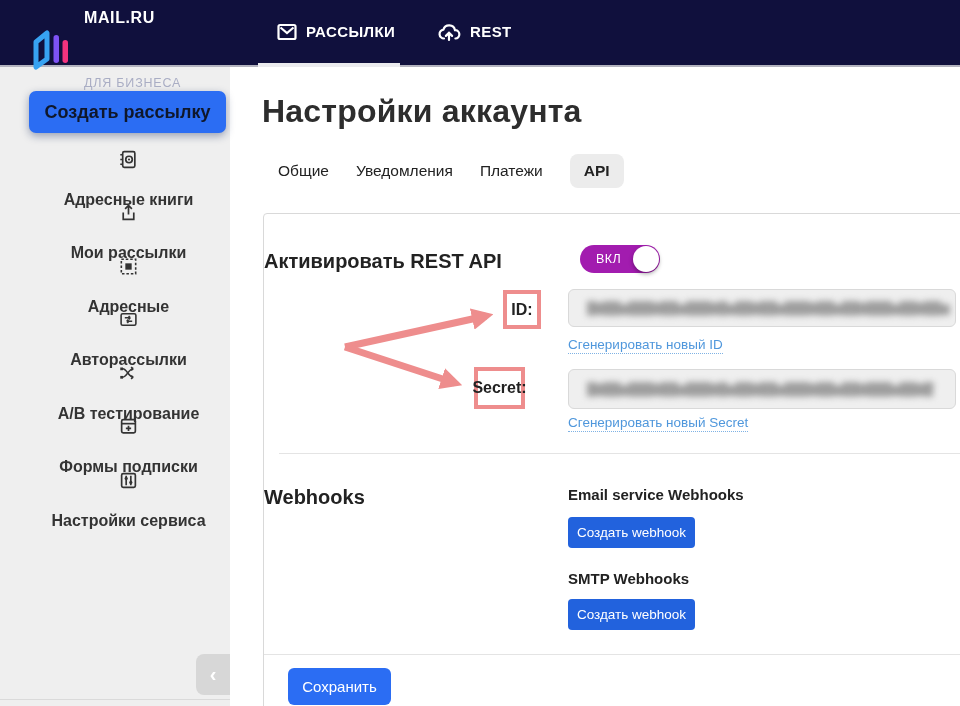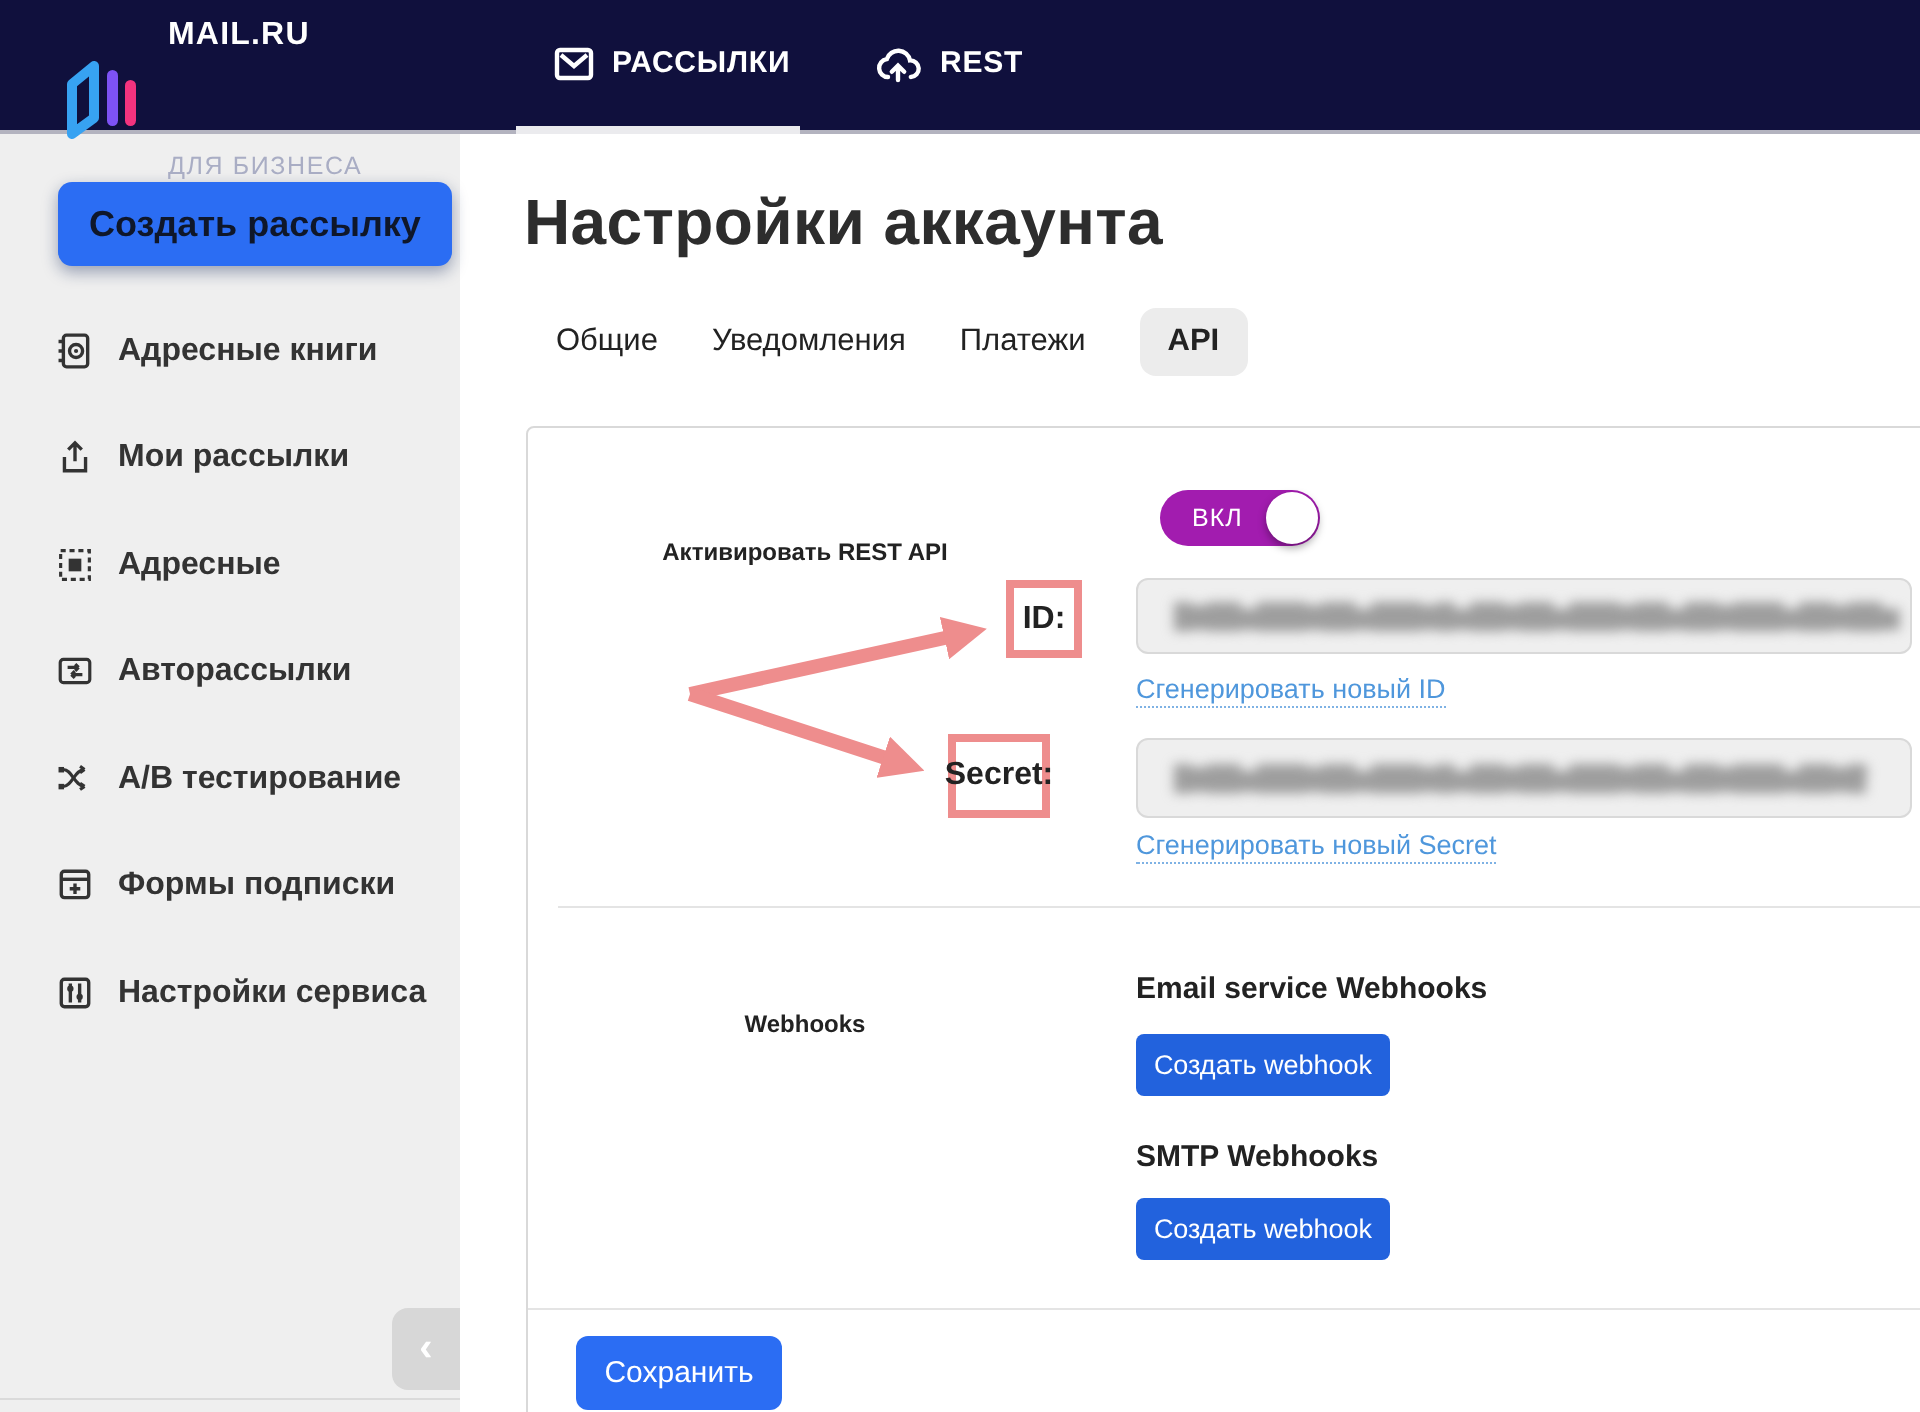--- a/index.html
+++ b/index.html
@@ -18,39 +18,39 @@
   .nav-item-rassylki { left:277px; }
   .nav-item-smtp { left:437px; }
   .active-underline { position:absolute; left:258px; bottom:0; width:142px; height:4px; background:#ebebee; z-index:11; }
 
   
   .sidebar { position:absolute; left:0; top:67px; width:230px; height:639px; background:#efefef; z-index:5; }
   .create-btn { position:absolute; left:7px; top:24px; width:197px; height:42px; background:#2b6df3;
                 border:none; border-radius:7px; color:#0f172a; font-family:"Liberation Sans",sans-serif;
                 font-size:18px; font-weight:bold; cursor:pointer; box-shadow:0 3px 8px rgba(20,40,90,0.40);margin-left:22px; }
   .side-item { position:absolute; left:0; width:230px; height:53px; display:flex; align-items:center;
-               padding-left:27px; gap:12px; cursor:pointer; }
+               padding-left:27px; gap:22px; cursor:pointer;flex-direction:column; }
   .si-0{top:82px;} .si-1{top:135px;} .si-2{top:189px;} .si-3{top:242px;} .si-4{top:296px;} .si-5{top:349px;} .si-6{top:403px;}
   .side-icon { width:20px; height:20px; display:flex; align-items:center; justify-content:center; flex:0 0 20px; }
   .side-label { font-size:16px; font-weight:bold; color:#333333; }
   .collapse-btn { position:absolute; right:0; top:587px; width:34px; height:41px; background:#d7d7d7;
                   border-radius:8px 0 0 8px; display:flex; align-items:center; justify-content:center; cursor:pointer; }
   .collapse-btn span { color:#ffffff; font-size:20px; font-weight:bold; line-height:1; transform:translateY(-1px); }
   .sidebar-bottomline { position:absolute; left:0; top:632px; width:230px; height:1px; background:#dadada; }
 
   
   .main { position:absolute; left:230px; top:67px; width:730px; height:639px; background:#ffffff; }
   .page-title { position:absolute; left:32px; top:26px; font-size:32px; font-weight:bold; color:#2d2d2d; letter-spacing:0.2px; }
   .tabs { position:absolute; left:48px; top:87px; display:flex; align-items:center; gap:27px; }
   .tab { font-size:15.5px; color:#222222; cursor:pointer; white-space:nowrap; }
   .tab.active { background:#ececec; border-radius:8px; padding:8px 14px; font-weight:bold; }
 
   .panel { position:absolute; left:33px; top:146px; width:750px; height:620px;
            border:1px solid #d9d9d9; border-radius:4px; background:#ffffff; }
-  .form-label { position:absolute; left:0; width:277px; text-align:center; font-size:12px; font-weight:bold; color:#222222;margin-top:19px; }
+  .form-label { position:absolute; left:0; width:277px; text-align:left; font-size:20px; font-weight:bold; color:#222222; }
   .lbl-rest { top:36px; }
   .lbl-webhooks { top:272px; }
 
   .toggle { position:absolute; left:316px; top:31px; width:80px; height:28px; background:#a21caf;
             border-radius:14px; cursor:pointer;text-align:right; }
   .toggle-text { position:absolute; left:16px; top:7px; color:#ffffff; font-size:12.5px; letter-spacing:0.5px; }
   .toggle-knob { position:absolute; right:1px; top:1px; width:26px; height:26px; background:#ffffff;
                  border-radius:50%; box-shadow:0 2px 4px rgba(0,0,0,0.35); }
 
   .text-field { position:absolute; left:304px; width:388px; height:40px; background:#efefef;

